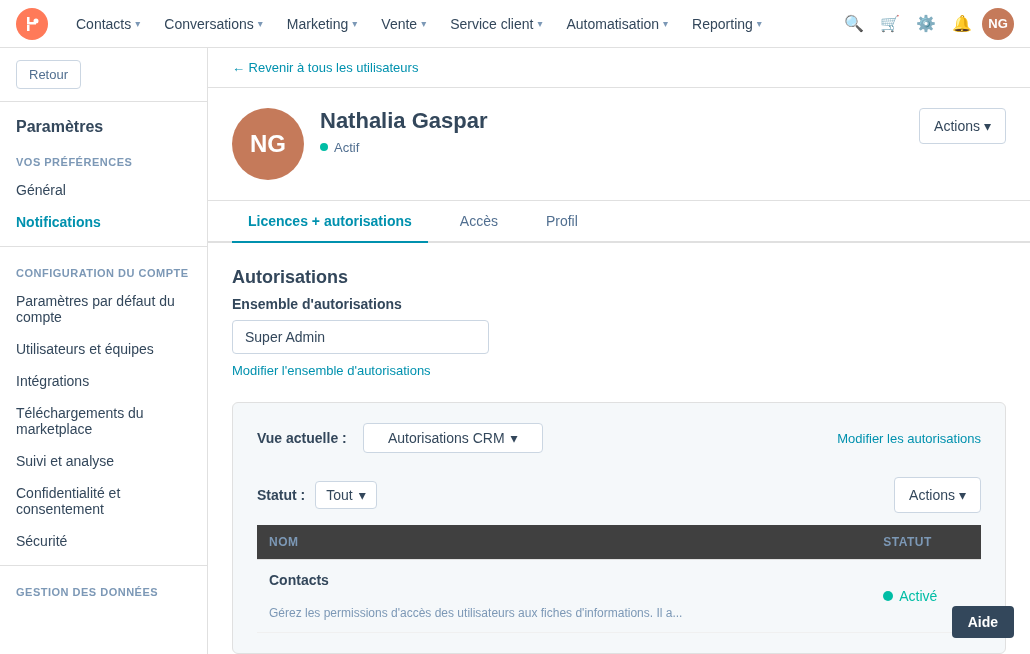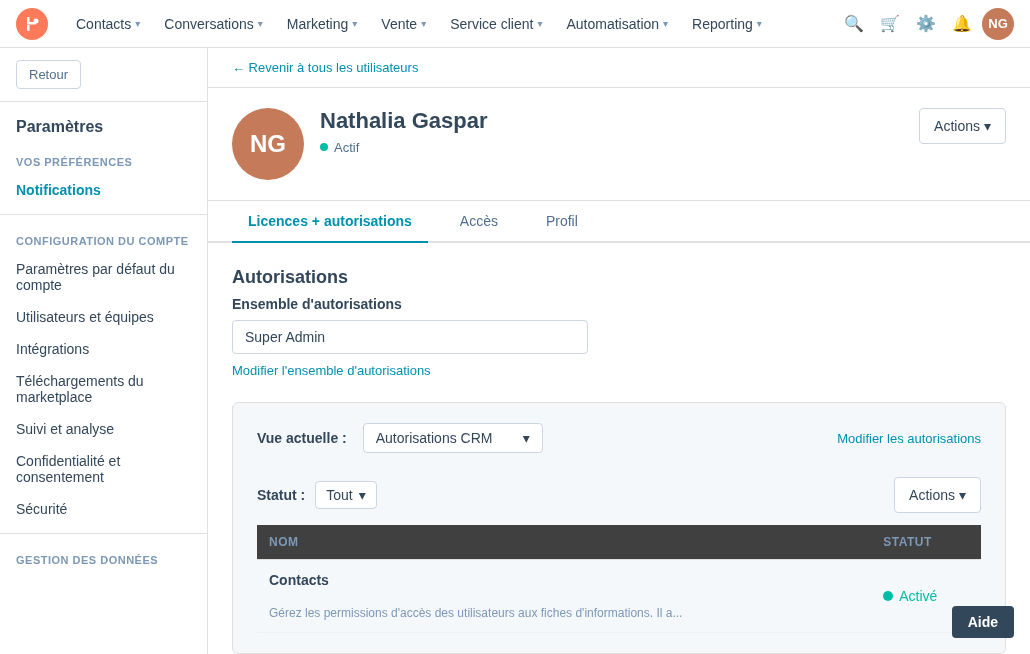--- a/index.html
+++ b/index.html
@@ -70,29 +70,29 @@
     .tab { padding: 12px 16px; font-size: 14px; color: #516f90; cursor: pointer; border-bottom: 2px solid transparent; margin-bottom: -2px; white-space: nowrap; }
     .tab.active { color: #0091ae; border-bottom-color: #0091ae; font-weight: 600; }
 
     
     .page-content { padding: 24px; }
     .section-title { font-size: 18px; font-weight: 700; color: #33475b; margin-bottom: 8px; }
     .section-desc { font-size: 14px; color: #516f90; margin-bottom: 20px; line-height: 1.5; }
 
     
     .field-label { font-size: 14px; font-weight: 600; color: #33475b; margin-bottom: 8px; }
-    .text-input-display { padding: 8px 12px; border: 1px solid #cbd6e2; border-radius: 4px; background: #fff; font-size: 14px; color: #33475b; margin-bottom: 8px; width: 356px; }
+    .text-input-display { padding: 8px 12px; border: 1px solid #cbd6e2; border-radius: 4px; background: #fff; font-size: 14px; color: #33475b; margin-bottom: 8px; width: 257px; }
     .link-action { font-size: 13px; color: #0091ae; cursor: pointer; margin-bottom: 24px; display: inline-block; }
 
     
     .vue-block { background: #f5f8fa; border: 1px solid #e0e0e0; border-radius: 6px; padding: 20px 24px; margin-bottom: 0; }
     .vue-header { display: flex; align-items: center; justify-content: space-between; margin-bottom: 0; }
     .vue-label-row { display: flex; align-items: center; gap: 16px; }
     .vue-label { font-size: 14px; font-weight: 600; color: #33475b; }
-    .vue-dropdown { display: flex; align-items: center; gap: 6px; padding: 6px 12px; background: #fff; border: 1px solid #cbd6e2; border-radius: 4px; font-size: 14px; color: #33475b; cursor: pointer; min-width: 180px; justify-content: space-between; }
+    .vue-dropdown { display: flex; align-items: center; gap: 6px; padding: 6px 12px; background: #fff; border: 1px solid #cbd6e2; border-radius: 4px; font-size: 14px; color: #33475b; cursor: pointer; min-width: 180px; justify-content: center; }
     .vue-modify-link { font-size: 13px; color: #0091ae; cursor: pointer; white-space: nowrap; }
 
     
     .statut-section { margin-top: 24px; }
     .statut-header { display: flex; align-items: center; justify-content: space-between; margin-bottom: 12px; }
     .statut-label-row { display: flex; align-items: center; gap: 10px; justify-content: flex-end; }
     .statut-label { font-size: 14px; font-weight: 600; color: #33475b; }
     .tout-dropdown { display: flex; align-items: center; gap: 6px; padding: 5px 10px; background: #fff; border: 1px solid #cbd6e2; border-radius: 4px; font-size: 14px; color: #33475b; cursor: pointer; }
 
     
@@ -161,20 +161,21 @@
 
 <div class="main-layout">
 
   <aside class="sidebar">
     <div class="sidebar-back">
       <button class="back-btn">Retour</button>
     </div>
     <div class="sidebar-title">Paramètres</div>
 
     <div class="sidebar-section-label">Vos préférences</div>
+    <div class="sidebar-item">Général</div>
     <div class="sidebar-item active">Notifications</div>
 
     <div class="sidebar-divider"></div>
 
     <div class="sidebar-section-label">Configuration du compte</div>
     <div class="sidebar-item">Paramètres par défaut du compte</div>
     <div class="sidebar-item">Utilisateurs et équipes</div>
     <div class="sidebar-item">Intégrations</div>
     <div class="sidebar-item">Téléchargements du marketplace</div>
     <div class="sidebar-item">Suivi et analyse</div>

